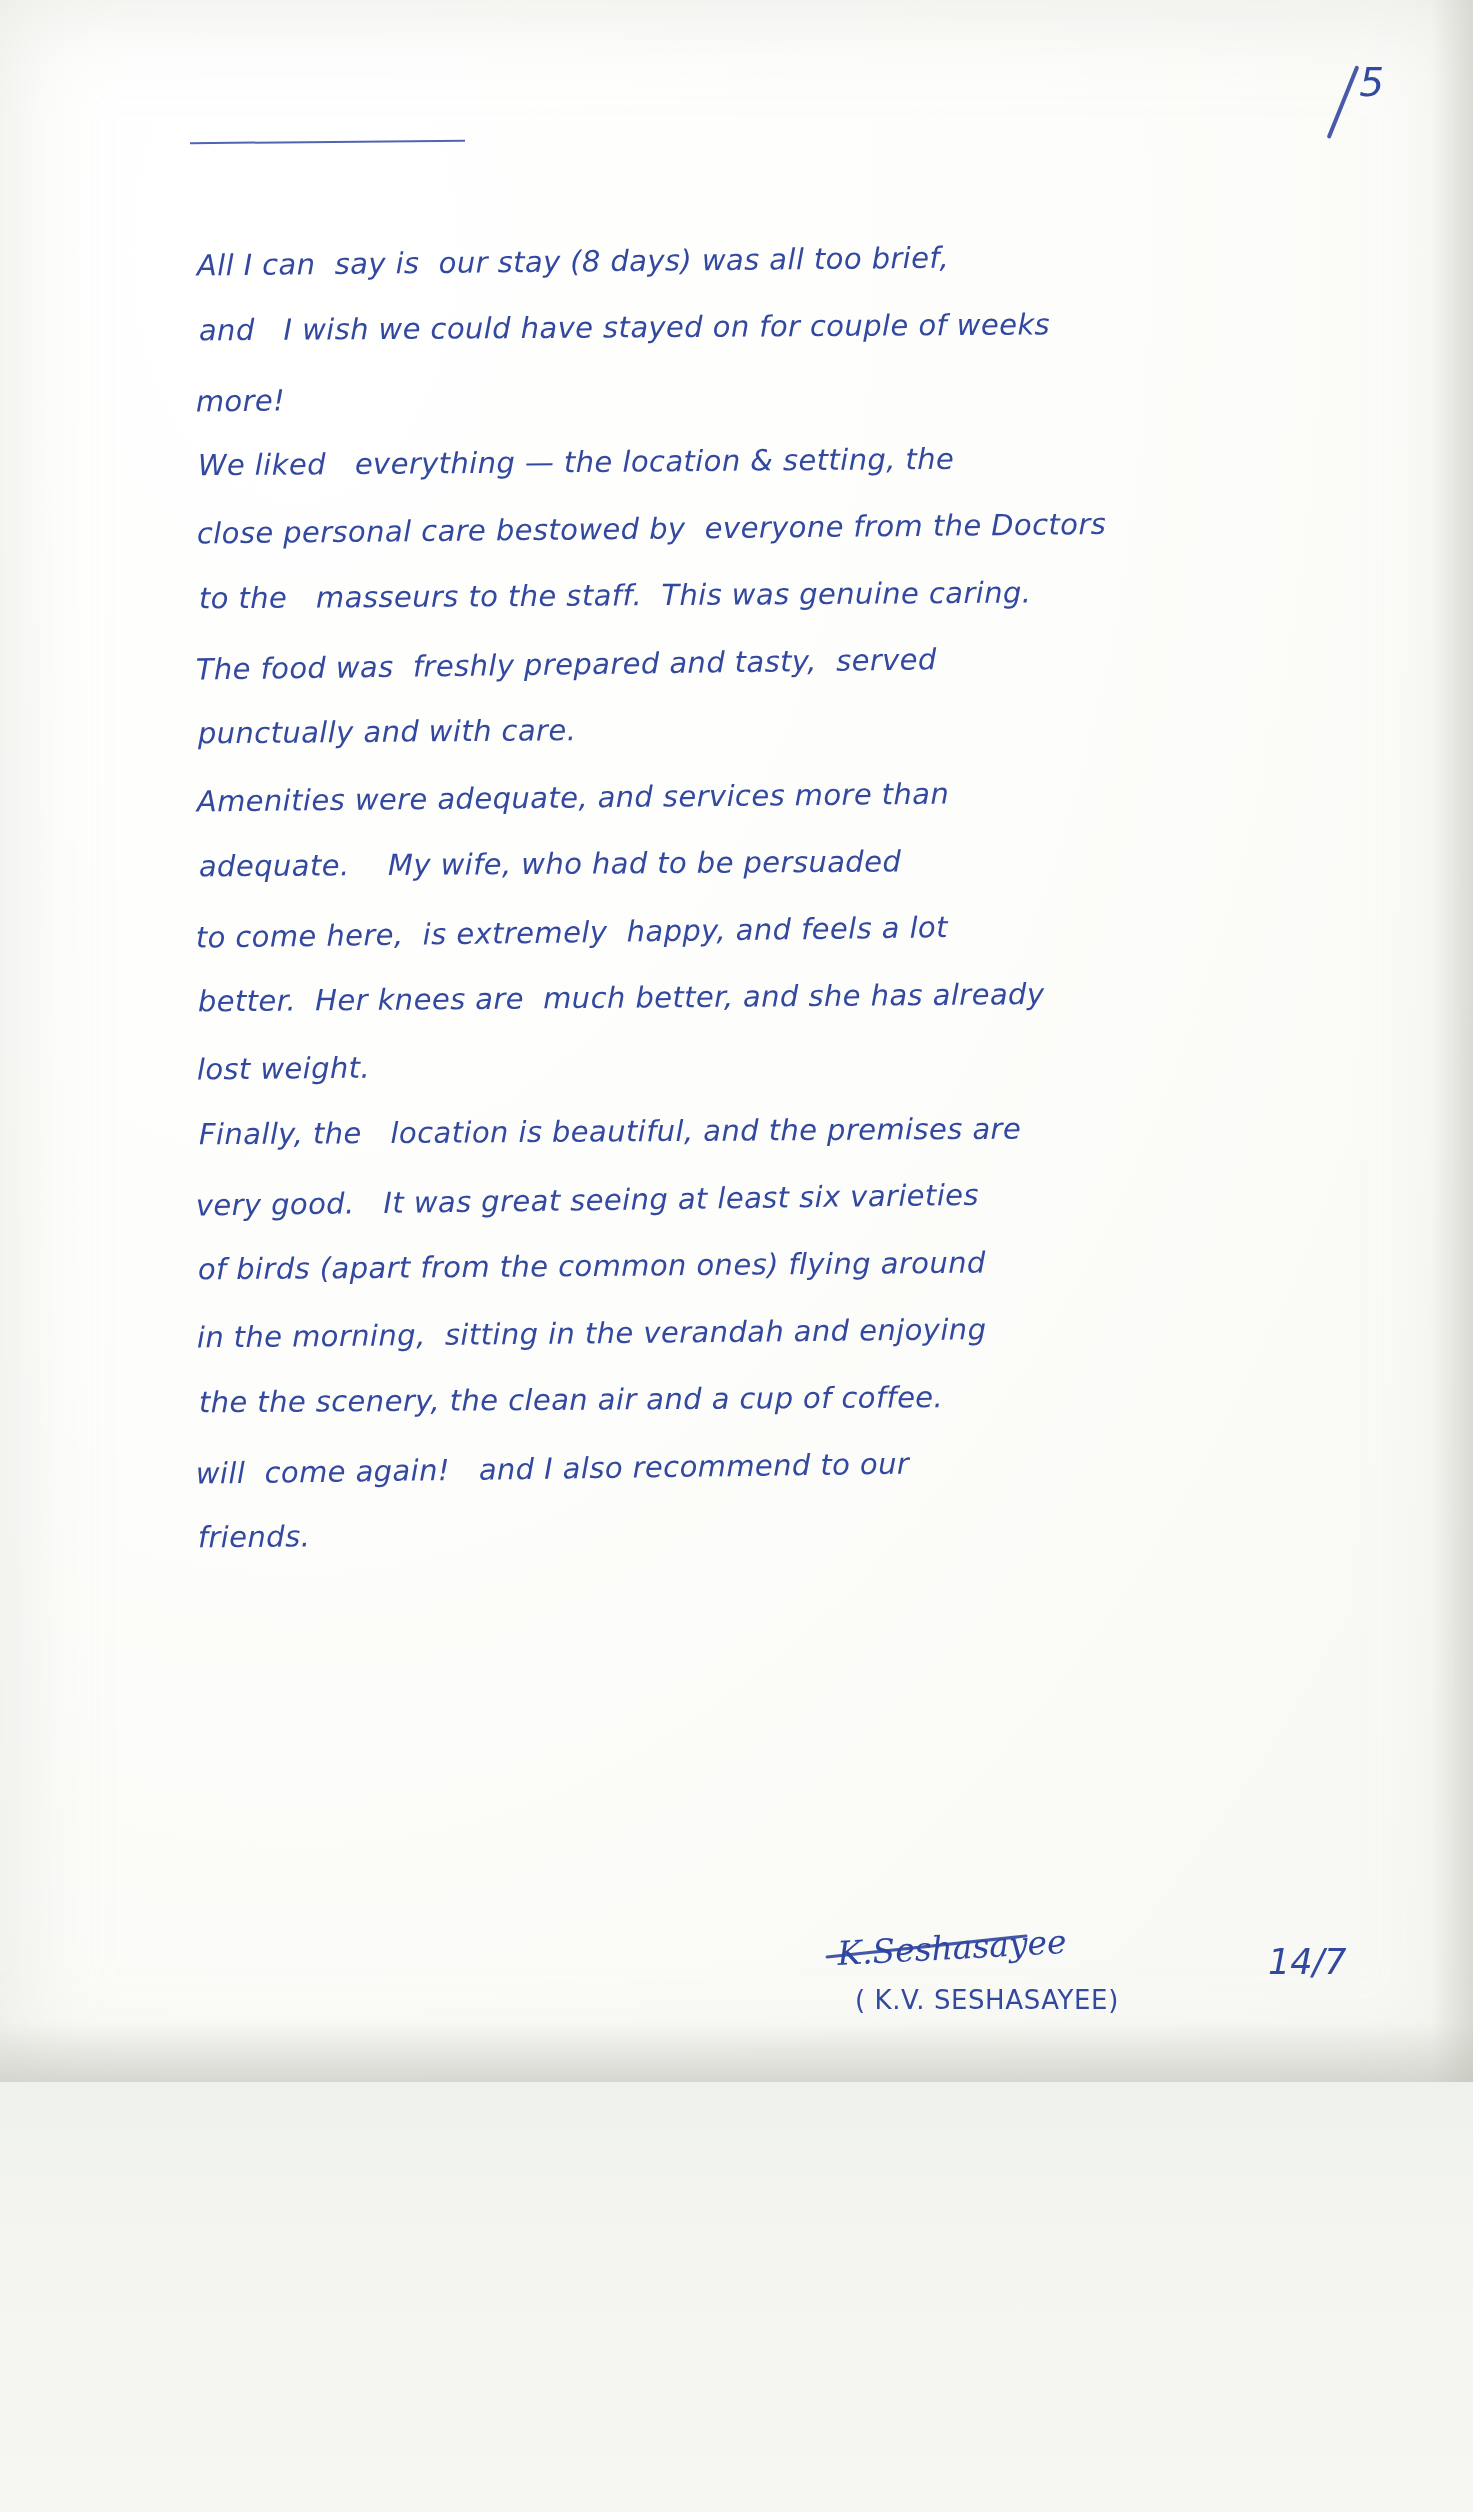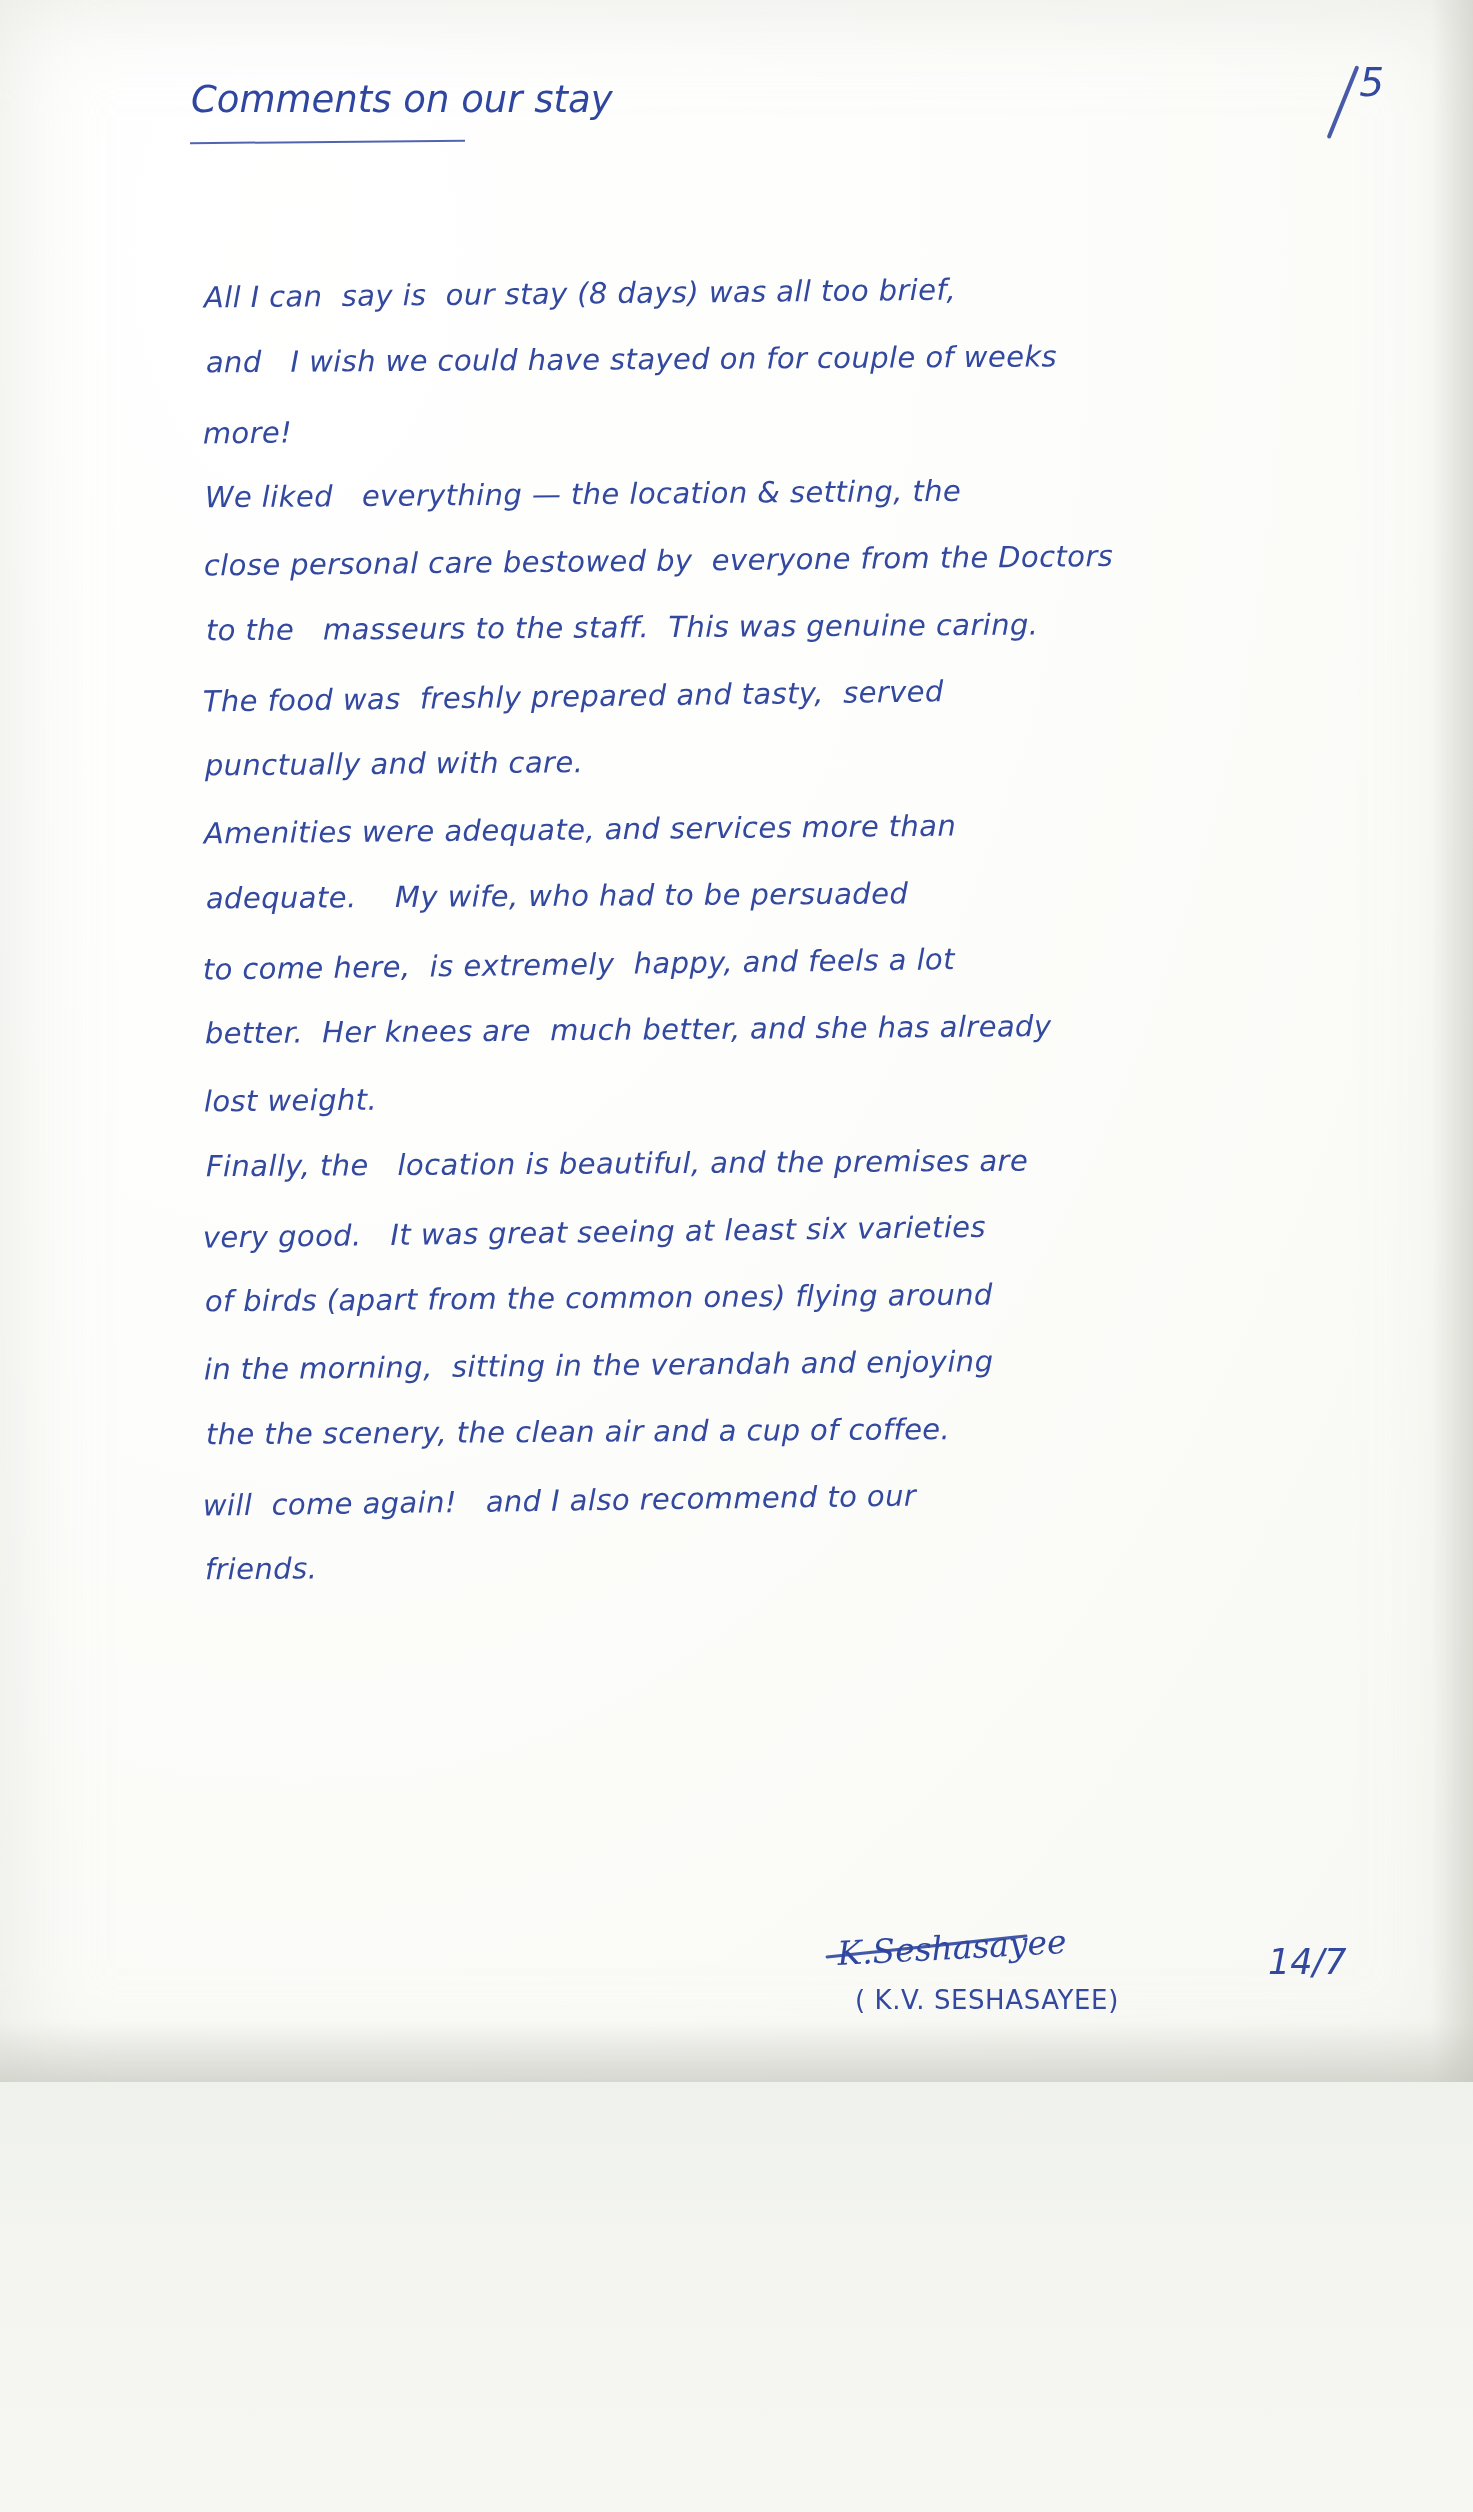--- a/index.html
+++ b/index.html
@@ -97,24 +97,23 @@
     width: 3.6px;
     height: 78px;
     background: #33499f;
     transform: rotate(22deg);
     opacity: 0.9;
     border-radius: 2.4px;
   }
 
   .body-text {
     position: absolute;
-    left: 204px;
+    left: 197px;
     top: 245px;
     width: 1232px;
-    margin-top: 32px;
   }
 
   .line {
     font-family: "DejaVu Sans", sans-serif;
     color: #33499f;
     font-style: italic;
     font-size: 29px;
     line-height: 1.0;
     white-space: pre;
     margin: 0 0 0 0;
@@ -171,21 +170,20 @@
     color: #33499f;
     white-space: pre;
   }
 </style>
 </head>
 <body>
 
 <div class="scan">
   <div class="paper">
 
-    <div class="title">Comments on our stay</div>
     <div class="title-underline"></div>
 
     <div class="page-number-slash"></div>
     <div class="page-number">5</div>
 
     <div class="body-text">
       <div class="line i0">All I can  say is  our stay (8 days) was all too brief,</div>
       <div class="line i1">and   I wish we could have stayed on for couple of weeks</div>
       <div class="line i2">more!</div>
       <div class="line i3">We liked   everything — the location &amp; setting, the</div>

